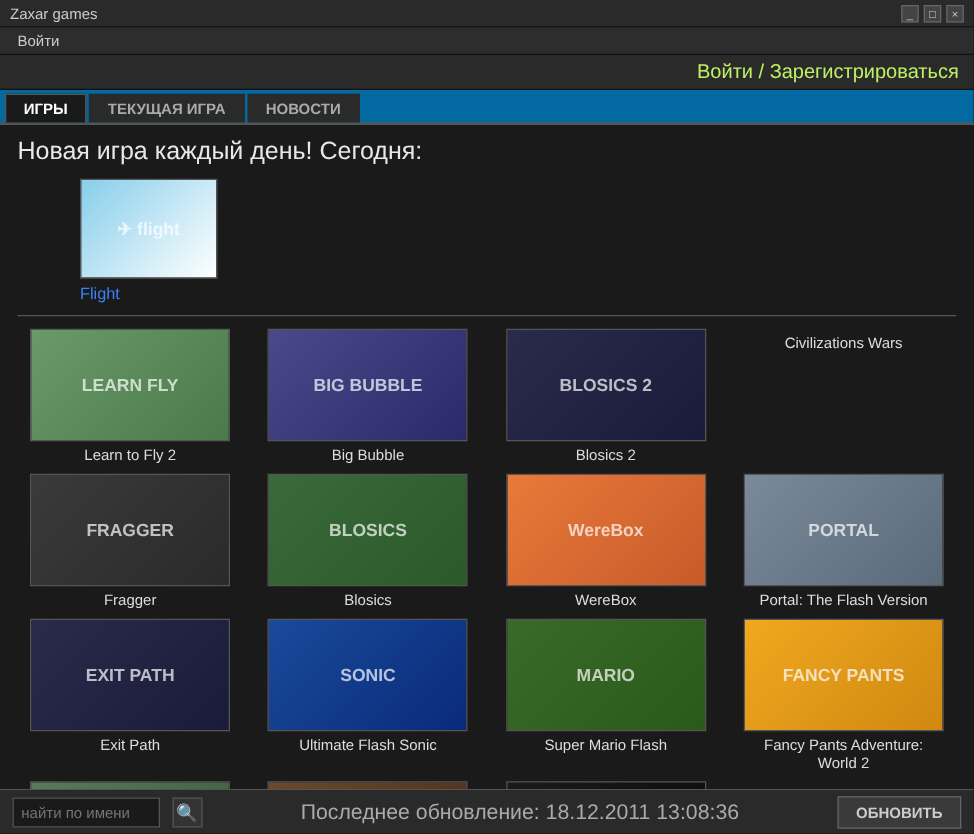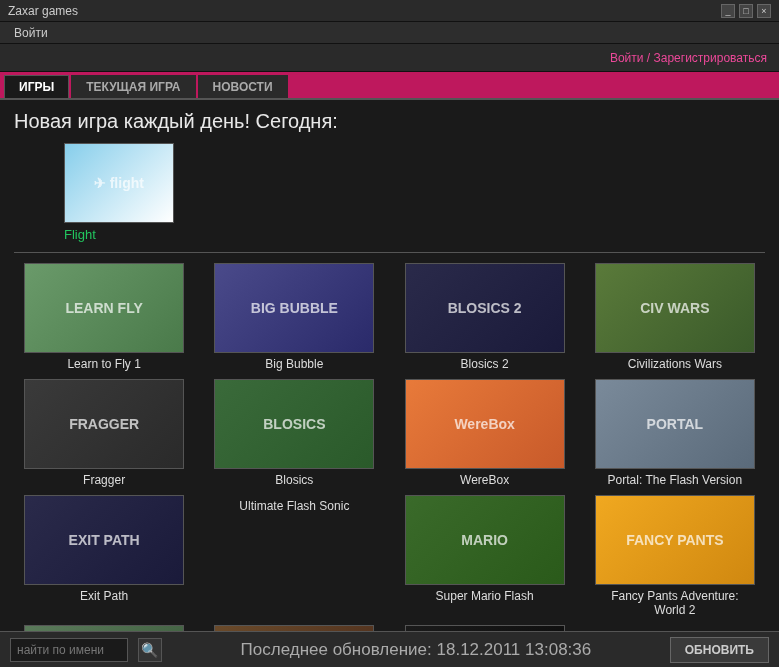--- a/index.html
+++ b/index.html
@@ -65,28 +65,28 @@
     .header {
       background: #2a2a2a;
       height: 28px;
       display: flex;
       align-items: center;
       justify-content: flex-end;
       padding: 0 12px;
       border-bottom: 1px solid #111;
     }
     .login-link {
-      font-size: 12px;
-      color: #ec4899;
+      font-size: 16px;
+      color: #bef264;
       cursor: pointer;
     }
 
     
     .nav-tabs {
-      background: #be185d;
+      background: #0369a1;
       height: 28px;
       display: flex;
       align-items: flex-end;
       padding: 0 4px;
       border-bottom: 2px solid #555;
     }
     .nav-tab {
       padding: 4px 14px;
       font-size: 12px;
       font-weight: bold;
@@ -143,21 +143,21 @@
       display: flex;
       align-items: center;
       justify-content: center;
       cursor: pointer;
       overflow: hidden;
       margin-left: 50px;
     }
 
     .game-label {
       font-size: 13px;
-      color: #22c55e;
+      color: #3b82f6;
       text-align: center;
       margin-top: 4px;
       margin-left: 50px;
     }
 
     .divider {
       border: none;
       border-top: 1px solid #555;
       margin: 10px 0;
     }
@@ -344,38 +344,35 @@
       <div class="game-label">Flight</div>
     </div>
 
     <hr class="divider">
 
     <div class="game-grid" id="game-grid">
         <div class="game-item">
           <div class="game-thumb thumb-learn-fly">
             <span class="thumb-text">LEARN FLY</span>
           </div>
-          <div class="game-name">Learn to Fly 1</div>
+          <div class="game-name">Learn to Fly 2</div>
         </div>
         <div class="game-item">
           <div class="game-thumb thumb-big-bubble">
             <span class="thumb-text">BIG BUBBLE</span>
           </div>
           <div class="game-name">Big Bubble</div>
         </div>
         <div class="game-item">
           <div class="game-thumb thumb-blosics2">
             <span class="thumb-text">BLOSICS 2</span>
           </div>
           <div class="game-name">Blosics 2</div>
         </div>
         <div class="game-item">
-          <div class="game-thumb thumb-civ-wars">
-            <span class="thumb-text">CIV WARS</span>
-          </div>
           <div class="game-name">Civilizations Wars</div>
         </div>
         <div class="game-item">
           <div class="game-thumb thumb-fragger">
             <span class="thumb-text">FRAGGER</span>
           </div>
           <div class="game-name">Fragger</div>
         </div>
         <div class="game-item">
           <div class="game-thumb thumb-blosics">
@@ -395,20 +392,23 @@
           </div>
           <div class="game-name">Portal: The Flash Version</div>
         </div>
         <div class="game-item">
           <div class="game-thumb thumb-exitpath">
             <span class="thumb-text">EXIT PATH</span>
           </div>
           <div class="game-name">Exit Path</div>
         </div>
         <div class="game-item">
+          <div class="game-thumb thumb-sonic">
+            <span class="thumb-text">SONIC</span>
+          </div>
           <div class="game-name">Ultimate Flash Sonic</div>
         </div>
         <div class="game-item">
           <div class="game-thumb thumb-mario">
             <span class="thumb-text">MARIO</span>
           </div>
           <div class="game-name">Super Mario Flash</div>
         </div>
         <div class="game-item">
           <div class="game-thumb thumb-fancy-pants">

